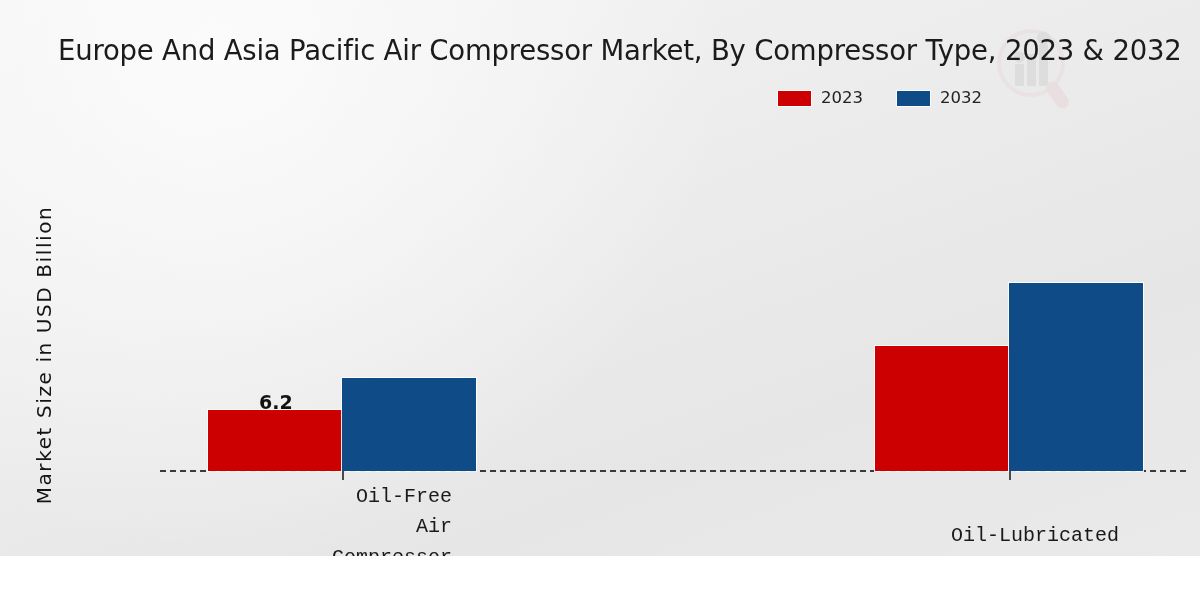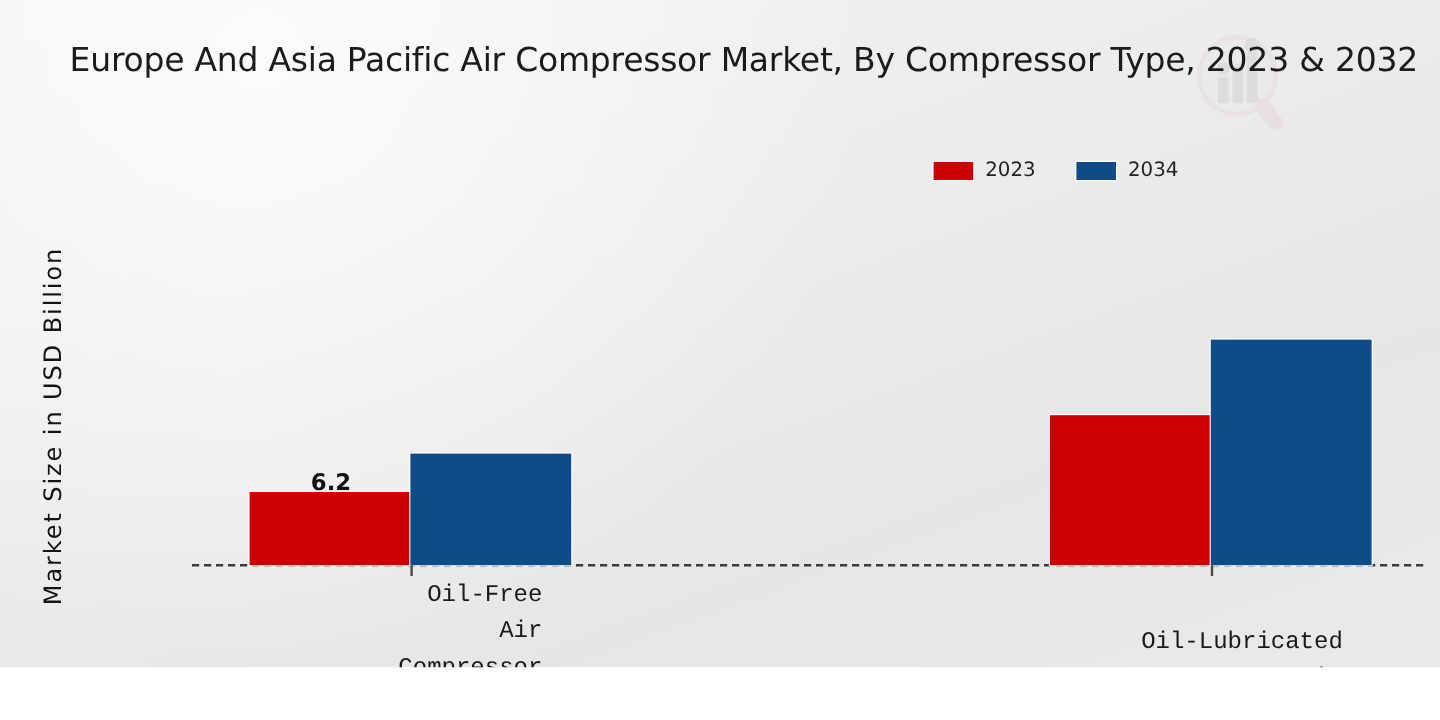--- a/index.html
+++ b/index.html
@@ -50,21 +50,20 @@
   }
 
   
   .legend {
     position: absolute;
     left: 778px;
     top: 90px;
     display: flex;
     align-items: center;
     gap: 34px;
-    margin-top: 44px;
   }
   .legend-item {
     display: flex;
     align-items: center;
     gap: 10px;
   }
   .legend-swatch {
     width: 33px;
     height: 15px;
     display: block;
@@ -171,21 +170,21 @@
 
   <div class="chart-title">Europe And Asia Pacific Air Compressor Market, By Compressor Type, 2023 &amp; 2032</div>
 
   <div class="legend">
     <div class="legend-item">
       <span class="legend-swatch" style="background:#cc0000"></span>
       <span class="legend-label">2023</span>
     </div>
     <div class="legend-item">
       <span class="legend-swatch" style="background:#0f4c87"></span>
-      <span class="legend-label">2034</span>
+      <span class="legend-label">2032</span>
     </div>
   </div>
 
   <div class="y-axis-title">Market Size in USD Billion</div>
 
   <div class="plot-area">
 
     <div class="baseline"></div>
 
     <div class="bar" style="left:208px; width:134px; height:61px; background:#cc0000;"></div>

